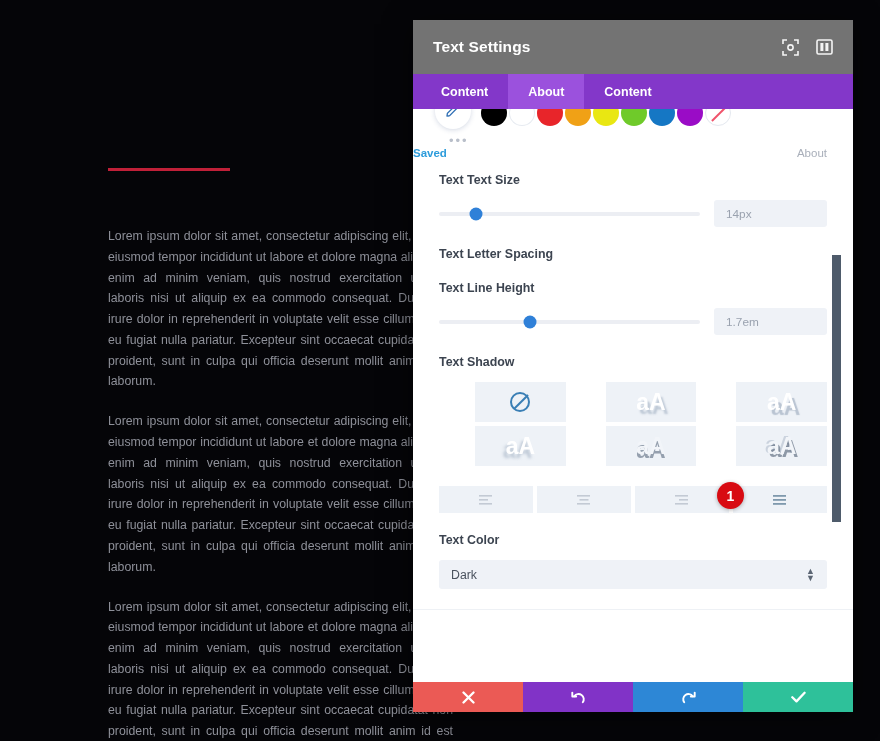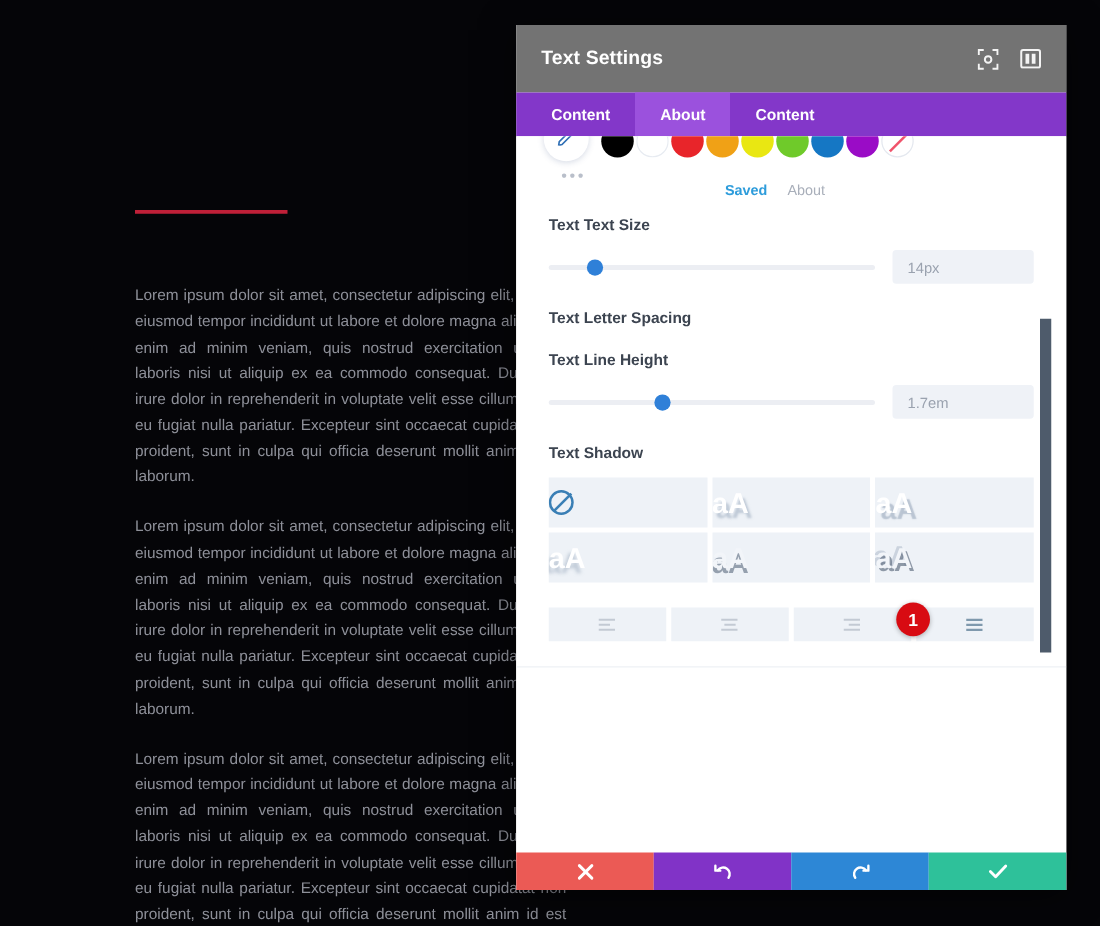--- a/index.html
+++ b/index.html
@@ -186,21 +186,21 @@
     position: absolute;
     left: 36px; top: 24px;
     color: #b9bfca;
     font-size: 13px;
     letter-spacing: 2px;
     cursor: pointer;
   }
 
   .saved-recent {
     display: flex;
-    justify-content: center;
+    justify-content: space-between;
     gap: 16px;
     padding: 0 26px 0 0;
     margin-top: -4px;
     margin-bottom: 14px;
     font-size: 11.5px;
   }
   .saved { color: #2d9cdb; font-weight: bold; cursor: pointer; }
   .recent { color: #a9afba; cursor: pointer; }
 
   .field { padding: 0 26px; margin-bottom: 20px; }
@@ -248,23 +248,24 @@
 
   
   .shadow-grid {
     display: grid;
     grid-template-columns: repeat(3, 1fr);
     gap: 4px;
   }
   .shadow-cell {
     background: #eef2f7;
     height: 40px;
-    display: flex; align-items: center; 
+    display: flex; align-items: center; justify-content: center;
     cursor: pointer;
     overflow: hidden;
+    margin-left: 36px;
   }
   .aa {
     font-family: "Liberation Sans", sans-serif;
     font-size: 23px;
     font-weight: bold;
     color: #ffffff;
     line-height: 1;
   }
   .aa.s1 { text-shadow: 3px 4px 2px rgba(150,165,185,0.55); }
   .aa.s2 { text-shadow: 4px 5px 1px rgba(150,165,185,0.6); }
@@ -522,20 +523,27 @@
             <svg class="align-ico" width="16" height="11" viewBox="0 0 16 11">
               <rect x="1" y="1" width="13" height="1.8" fill="#7f99ad"></rect>
               <rect x="1" y="5" width="13" height="1.8" fill="#7f99ad"></rect>
               <rect x="1" y="9" width="13" height="1.8" fill="#7f99ad"></rect>
             </svg>
           </div>
           <div class="badge">1</div>
         </div>
       </div>
 
+      <div class="field">
+        <div class="field-label">Text Color</div>
+        <div class="select-box">
+          <span>Dark</span>
+          <span class="select-arrows">▲<br>▼</span>
+        </div>
+      </div>
 
       <div class="section-row">
         
         
       </div>
 
     </div>
   </div>
 
   <div class="panel-scroll"></div>

